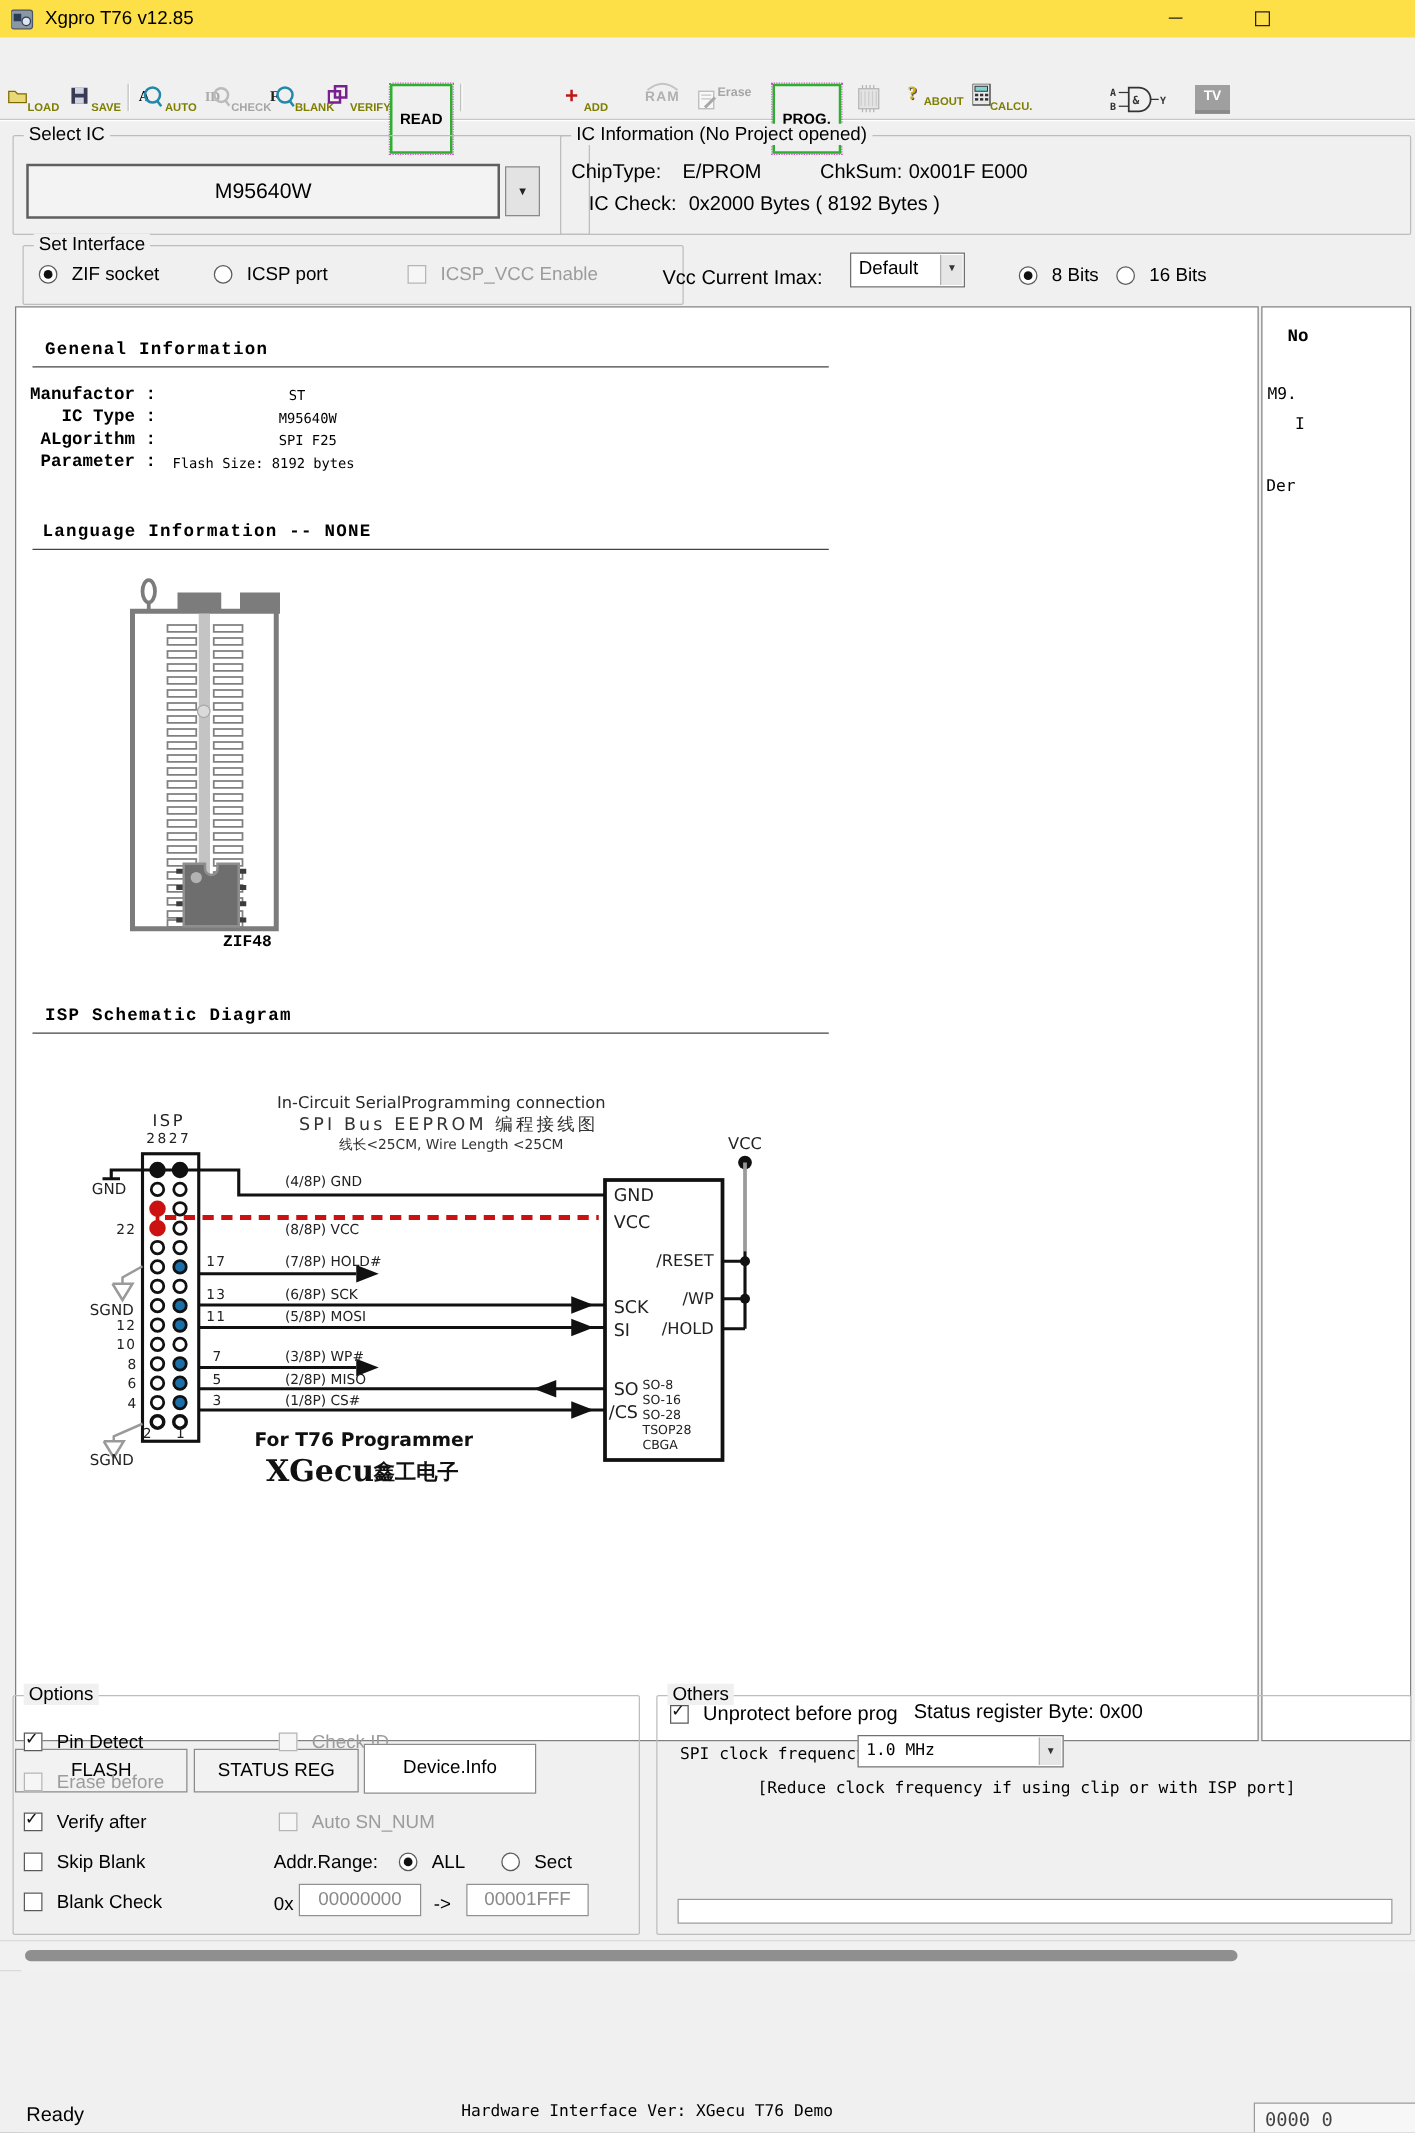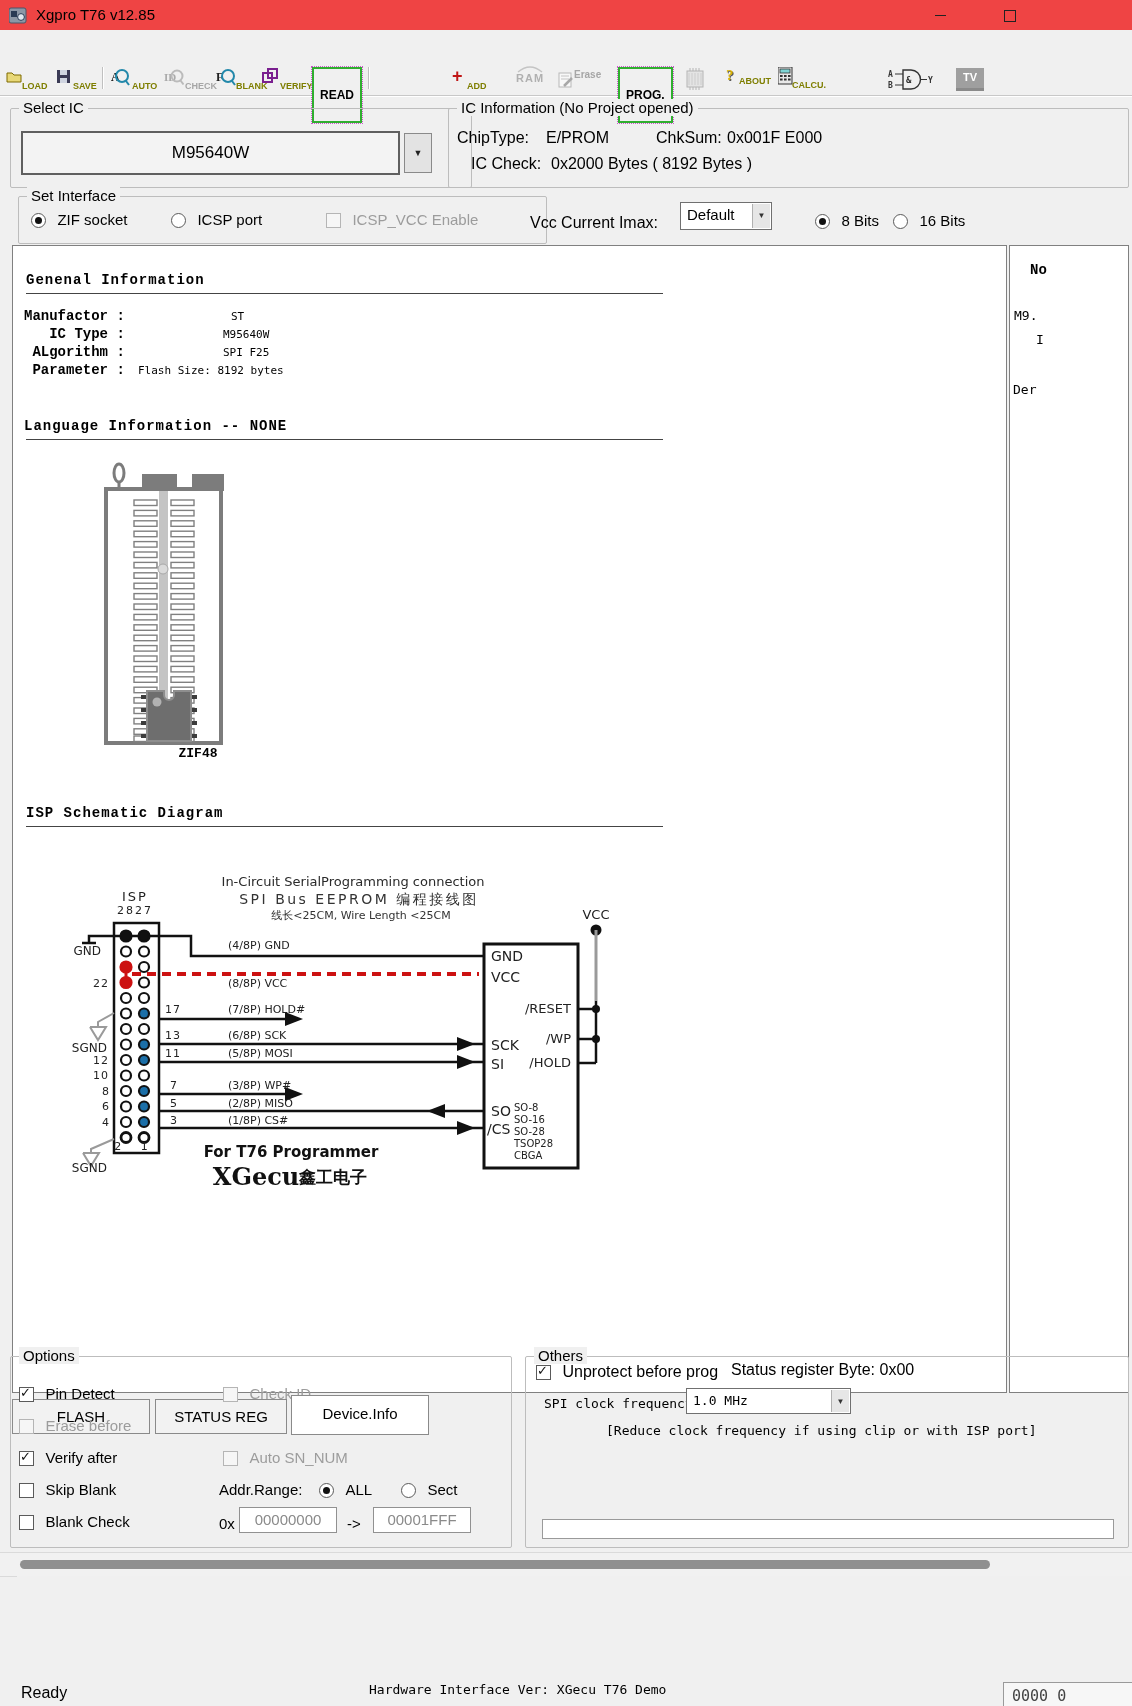--- a/index.html
+++ b/index.html
@@ -1,21 +1,21 @@
 <!DOCTYPE html>
 <html><head>
 <meta charset="utf-8">
 <style>
   html,body{margin:0;padding:0;background:#d8d8d8;}
   .win{position:relative;width:1132px;height:1706px;background:#f0f0f0;overflow:hidden;
        font-family:"Liberation Sans",sans-serif;color:#000;outline:1px solid #9a9a9a;}
   .abs{position:absolute;}
   .mono{font-family:"DejaVu Sans Mono","Liberation Mono",monospace;}
   
-  .titlebar{position:absolute;left:0;top:0;width:1132px;height:30px;background:#ef4444;}
+  .titlebar{position:absolute;left:0;top:0;width:1132px;height:30px;background:#fde047;}
   .title-text{position:absolute;left:36px;top:6px;font-size:15px;}
   .capbtn{position:absolute;top:0;width:46px;height:30px;text-align:center;line-height:30px;color:#222;}
   .min-glyph{display:inline-block;width:11px;height:1px;background:#222;vertical-align:middle;}
   .max-glyph{display:inline-block;width:10px;height:10px;border:1px solid #222;vertical-align:middle;}
   
   .menubar{position:absolute;left:0;top:30px;width:1132px;height:33px;background:#f6f6f6;}
   .menu-item{position:absolute;top:7px;font-size:15px;}
   
   .toolbar{position:absolute;left:0;top:63px;width:1132px;height:32px;background:#f0f0f0;
            border-bottom:1px solid #c8c8c8;box-shadow:0 1px 0 #ffffff;}
@@ -40,21 +40,21 @@
   .dis-t{color:#9c9c9c;}
   .ctl-label{font-size:15px;margin-left:7px;vertical-align:1px;}
   .combo{position:absolute;background:#fff;border:1px solid #707070;}
   .combo .cval{position:absolute;left:6px;top:3px;font-size:15px;}
   .combo .cbtn{position:absolute;right:1px;top:1px;bottom:1px;width:17px;background:#e6e6e6;
                border-left:1px solid #b0b0b0;text-align:center;color:#333;}
   .combo .cbtn::after{content:"▼";font-size:8px;line-height:20px;}
   
   .panel{position:absolute;left:12px;top:245px;width:993px;height:1146px;background:#fff;
          border:1px solid #808080;overflow:hidden;font-family:"DejaVu Sans Mono",monospace;}
-  .ph{position:absolute;font:bold 14px "Liberation Mono",monospace;letter-spacing:1px;color:#000;}
+  .ph{position:absolute;font:bold 14px "Liberation Mono",monospace;letter-spacing:1px;color:#000;margin-left:10px;}
   .hrule{position:absolute;height:1px;background:#444;width:637px;left:13px;}
   .irow-l{position:absolute;font:bold 14px "Liberation Mono",monospace;white-space:pre;}
   .irow-v{position:absolute;font:11px "DejaVu Sans Mono",monospace;}
   
   .rpanel{position:absolute;left:1009px;top:245px;width:118px;height:1146px;background:#fff;
           border:1px solid #808080;overflow:hidden;font-family:"DejaVu Sans Mono",monospace;text-decoration:underline;}
   
   .tab{position:absolute;text-align:center;font-size:15px;border:1px solid #8a8a8a;background:#f2f2f2;
        line-height:33px;height:33px;}
   .tab.active{background:#fff;height:38px;line-height:36px;z-index:3;}

